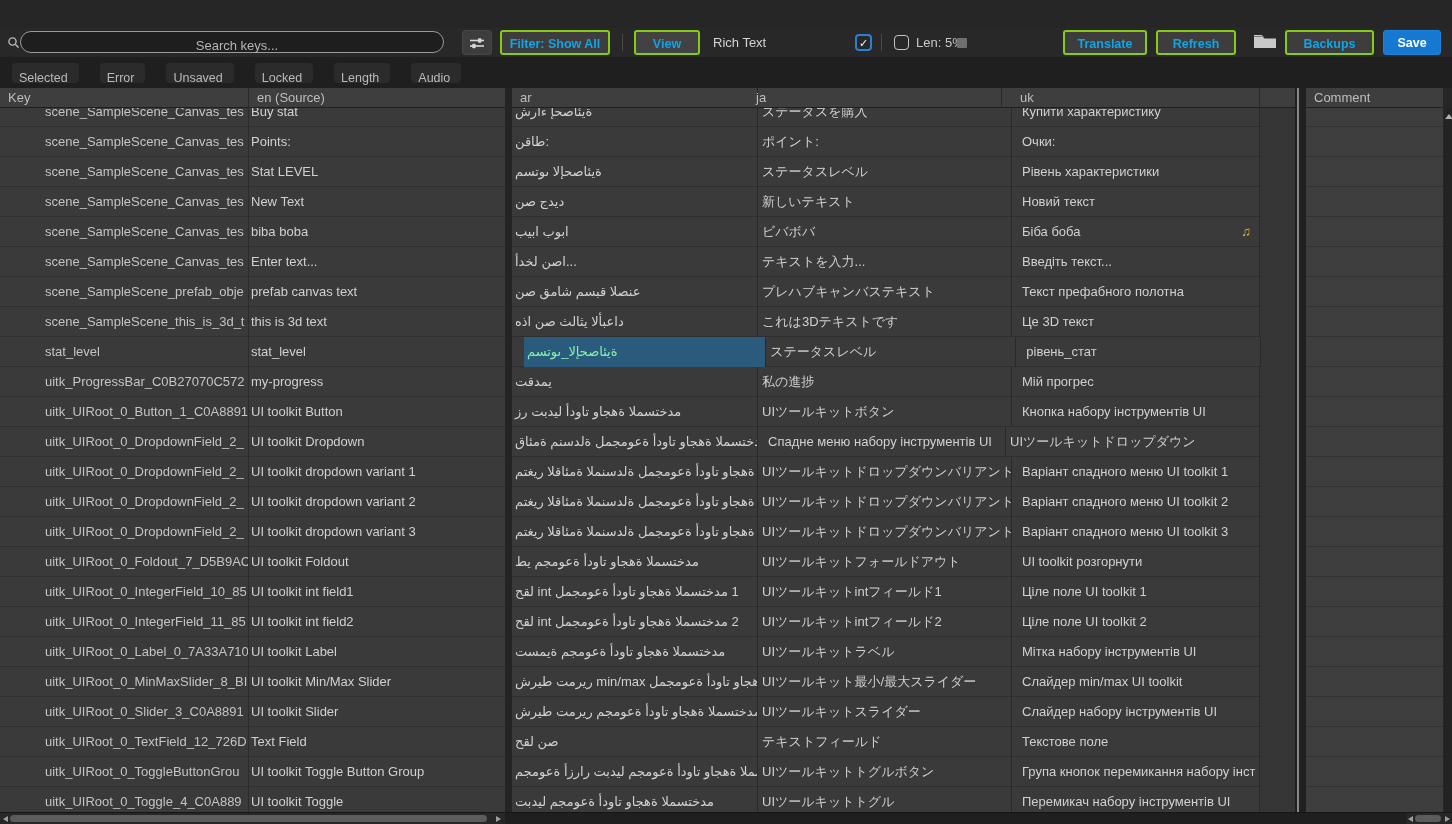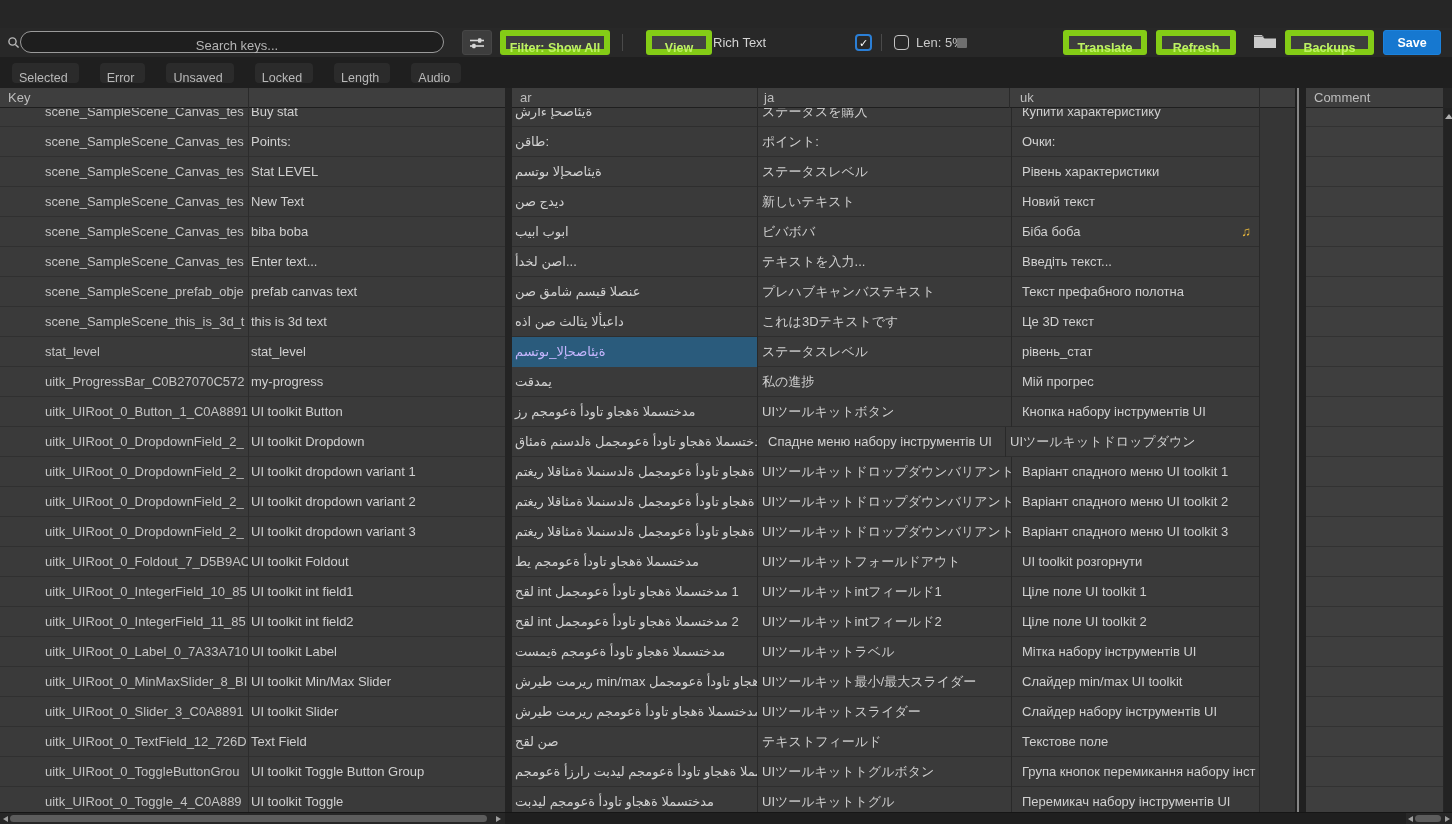--- a/index.html
+++ b/index.html
@@ -14,22 +14,22 @@
   .kebab{position:absolute;right:8px;top:6px;width:14px;height:16px;cursor:pointer;}
   .kebab i{display:block;width:3px;height:3px;background:#b5b5b5;margin:2px auto;}
   
   .toolbar{position:absolute;left:0;top:28px;width:1452px;height:29px;background:#282828;}
   .mag{position:absolute;left:7px;top:8px;}
   .searchpill{position:absolute;left:20px;top:3px;width:424px;height:22px;border:1.5px solid #9a9a9a;
     border-radius:12px;background:#1e1e1e;}
   .searchpill input{position:absolute;left:26px;top:4px;width:380px;height:19px;background:transparent;
     border:none;outline:none;color:#e0e0e0;font-family:Liberation Sans, sans-serif;font-size:13px;text-align:center;}
   .searchpill input::placeholder{color:#b5b5b5;}
-  .tbtn{position:absolute;top:2px;height:25px;background:#3d3d3d;border-radius:3px;color:#bef264;
-    font-size:12.5px;font-weight:600;text-align:center;line-height:25px;cursor:pointer;border:6px solid #84cc16;}
+  .tbtn{position:absolute;top:2px;height:25px;background:#3d3d3d;border-radius:3px;color:#0ea5e9;
+    font-size:12.5px;font-weight:600;text-align:center;line-height:25px;cursor:pointer;border:2px solid #84cc16;}
   .iconbtn{position:absolute;top:2px;height:25px;background:#3d3d3d;border-radius:3px;border:1px solid #464646;
     display:flex;align-items:center;justify-content:center;cursor:pointer;}
   .divider{position:absolute;top:6px;width:1px;height:17px;background:#4a4a4a;}
   .toolbar .label{position:absolute;top:0;height:29px;line-height:29px;color:#d4d4d4;}
   .chk{position:absolute;width:17px;height:17px;border-radius:4px;cursor:pointer;}
   .chk.on{top:6px;border:2px solid #2b7fd6;color:#fff;font-size:11px;font-weight:bold;
     text-align:center;line-height:14px;}
   .chk.off{top:7px;width:15px;height:15px;border:1.5px solid #c4c4c4;}
   .lenknob{position:absolute;top:10px;width:10px;height:10px;background:#6f6f6f;border-radius:1px;}
   .savebtn{background:#1678d0;border:1px solid #1c82dc;color:#fff;}
@@ -50,21 +50,21 @@
   .trow{display:flex;height:30px;}
   .cell{height:30px;line-height:29px;white-space:nowrap;overflow:hidden;color:#d0d0d0;}
   .left-row{border-bottom:1px solid #303030;background:#3a3a3a;}
   .c-key{width:249px;padding-left:45px;color:#c4c4c4;border-right:1px solid #2c2c2c;}
   .c-en{width:256px;padding-left:2px;}
   .mid-row{border-bottom:1px solid #2e2e2e;background:#3a3a3a;}
   .c-ar{width:246px;padding-left:3px;border-right:1px solid #292929;direction:ltr;unicode-bidi:bidi-override;}
   .c-ja{width:254px;padding-left:4px;border-right:1px solid #292929;}
   .c-uk{width:248px;padding-left:10px;border-right:1px solid #292929;position:relative;}
   .c-extra{width:35px;background:#363636;}
-  .c-ar.sel{background:#2a5b7c;color:#c4b5fd;}
+  .c-ar.sel{background:#2a5b7c;color:#86efac;margin-left:12px;}
   .note{position:absolute;right:8px;top:0;color:#e7b73c;font-size:13px;}
   .cm-row{height:30px;border-bottom:1px solid #323232;background:#3e3e3e;}
   .gap1{position:absolute;left:505px;top:88px;width:7px;height:724px;background:#242424;}
   .splitzone{position:absolute;left:1295px;top:88px;width:11px;height:736px;background:#202020;}
   .splitline{position:absolute;left:2px;top:0;width:2px;height:100%;background:#878787;cursor:col-resize;}
   
   .vsb{position:absolute;left:1444px;top:108px;width:8px;height:704px;background:#232323;}
   .vsb .up{position:absolute;left:1px;top:6px;width:0;height:0;border-left:4px solid transparent;
     border-right:4px solid transparent;border-bottom:5px solid #b0b0b0;cursor:pointer;}
   .bbar{position:absolute;left:0;top:812px;width:1452px;height:12px;background:#1f1f1f;border-top:1px solid #161616;}
@@ -101,21 +101,21 @@
     <div class="iconbtn" style="left:462px;width:30px;">
       <svg width="16" height="12" viewBox="0 0 16 12">
         <line x1="1" y1="3.5" x2="15" y2="3.5" stroke="#d8d8d8" stroke-width="1.6"></line>
         <rect x="9" y="1.2" width="3.4" height="4.6" rx="1" fill="#d8d8d8"></rect>
         <line x1="1" y1="9" x2="15" y2="9" stroke="#d8d8d8" stroke-width="1.6"></line>
         <rect x="3.2" y="6.7" width="3.4" height="4.6" rx="1" fill="#d8d8d8"></rect>
       </svg>
     </div>
     <div class="tbtn" style="left:500px;width:110px;">Filter: Show All</div>
     <div class="divider" style="left:622px;"></div>
-    <div class="tbtn" style="left:634px;width:66px;background:#424242;margin-left:12px;">View</div>
+    <div class="tbtn" style="left:634px;width:66px;background:#424242;">View</div>
     <span class="label" style="left:713px;">Rich Text</span>
     <div class="chk on" style="left:855px;">✓</div>
     <div class="divider" style="left:881px;"></div>
     <div class="chk off" style="left:894px;"></div>
     <span class="label" style="left:916px;font-size:13px;color:#c8c8c8;">Len: 5%</span>
     <div class="lenknob" style="left:957px;"></div>
     <div class="tbtn" style="left:1063px;width:84px;">Translate</div>
     <div class="tbtn" style="left:1156px;width:80px;">Refresh</div>
     <span style="position:absolute;left:1253px;top:5px;cursor:pointer;">
       <svg width="24" height="17" viewBox="0 0 24 17">
@@ -148,24 +148,25 @@
         <span>Length</span>
       </span>
     <span class="chip">
         <span class="sq" style="background: rgb(229, 174, 53);"></span>
         <span>Audio</span>
       </span>
   </div>
 
   <div class="hdr" style="left:0;width:505px;">
     <div class="hdrcell" style="left:0;width:249px;">Key</div>
+    <div class="hdrcell" style="left:249px;width:256px;border-right:none;">en (Source)</div>
   </div>
   <div class="hdr" style="left:512px;width:783px;">
     <div class="hdrcell" style="left:0;width:246px;">ar</div>
-    <div class="hdrcell" style="left:244px;width:254px;">ja</div>
+    <div class="hdrcell" style="left:236px;width:254px;">ja</div>
     <div class="hdrcell" style="left:500px;width:248px;">uk</div>
     <div class="hdrcell" style="left:748px;width:35px;border-right:none;"></div>
   </div>
   <div class="hdr" style="left:1306px;width:137px;">
     <div class="hdrcell" style="left:0;width:137px;border-right:none;">Comment</div>
   </div>
 
   <div class="bodyarea">
     <div class="pane" style="left:0;width:505px;">
       <div class="pane-inner">
@@ -323,21 +324,21 @@
             <div class="cell c-uk">рівень_стат</div>
             <div class="cell c-extra"></div>
           </div>
           <div class="trow mid-row">
             <div class="cell c-ar">تقدمي</div>
             <div class="cell c-ja">私の進捗</div>
             <div class="cell c-uk">Мій прогрес</div>
             <div class="cell c-extra"></div>
           </div>
           <div class="trow mid-row">
-            <div class="cell c-ar">زر مجموعة أدوات واجهة المستخدم</div>
+            <div class="cell c-ar">زر تبديل أدوات واجهة المستخدم</div>
             <div class="cell c-ja">UIツールキットボタン</div>
             <div class="cell c-uk">Кнопка набору інструментів UI</div>
             <div class="cell c-extra"></div>
           </div>
           <div class="trow mid-row">
             <div class="cell c-ar">قائمة منسدلة لمجموعة أدوات واجهة المستخدم</div>
             <div class="cell c-uk">Спадне меню набору інструментів UI</div>
             <div class="cell c-ja">UIツールキットドロップダウン</div>
             <div class="cell c-extra"></div>
           </div>

